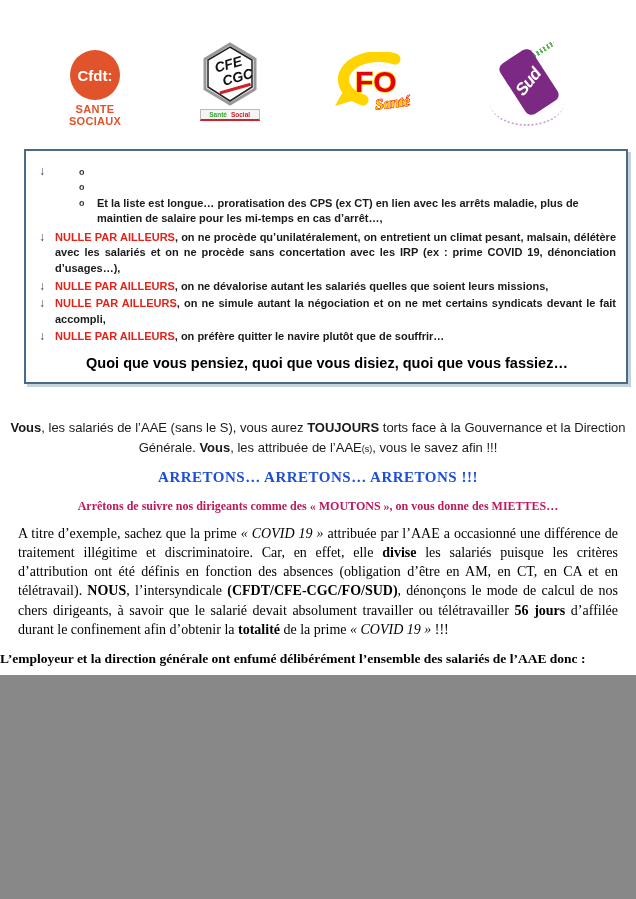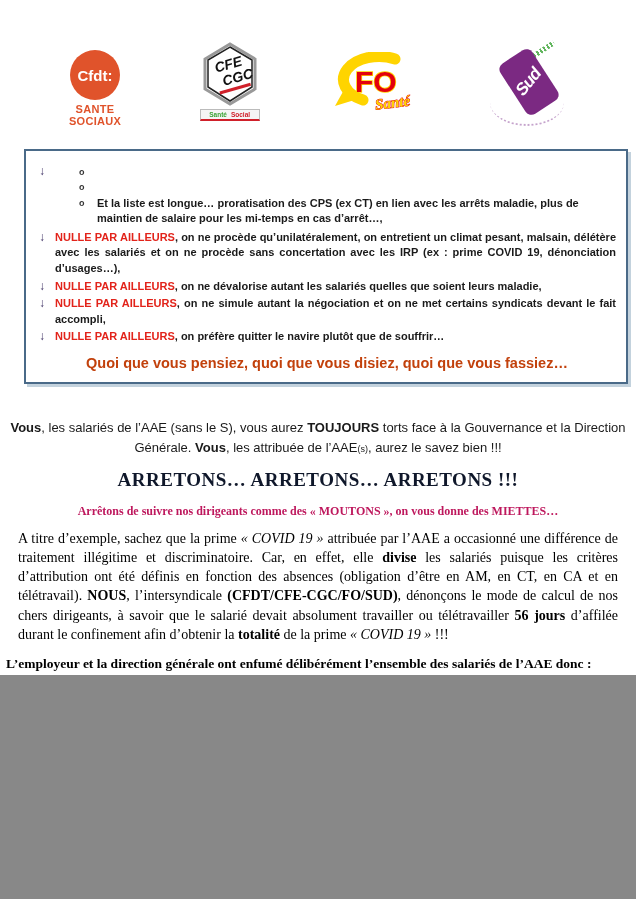--- a/index.html
+++ b/index.html
@@ -90,47 +90,47 @@
     font-size:11px;font-weight:bold;line-height:1.42;
     text-align:justify;color:#1a1a1a;padding-right:2px;
   }
   .lead{color:#e2231a;}
   .subs{list-style:none;margin:1px 0 1px;padding:0;}
   .sub{display:flex;gap:10px;margin-left:24px;}
   .sub-o{flex:0 0 8px;font-size:9px;font-weight:bold;color:#333;line-height:1.7;}
   .sub-text{font-size:11px;font-weight:bold;line-height:1.42;color:#1a1a1a;}
   .box-footer{
     margin:10px 0 3px;text-align:center;
-    font-size:14.5px;font-weight:bold;color:#c2410c;
+    font-size:14.5px;font-weight:bold;color:#000000;
   }
   
   .vous{
     margin:34px 0 0;padding:0 4px;text-align:center;
     font-size:13px;line-height:1.55;color:#1a1a1a;
   }
   .vous .small{font-size:9px;}
   .b{font-weight:bold;}
   .arretons{
     margin:11px 0 0;text-align:center;
     font-family:"Liberation Serif",serif;
-    font-size:19px;font-weight:bold;color:#0f172a;letter-spacing:.5px;
+    font-size:15px;font-weight:bold;color:#1d4ed8;letter-spacing:.5px;
   }
   .moutons{
     margin:12px 0 0;padding:0 6px;text-align:center;
     font-family:"Liberation Serif",serif;
     font-size:12px;font-weight:bold;color:#be185d;line-height:1.35;
   }
   .covid{
     margin:9px 0 0;padding:0 18px;
     font-family:"Liberation Serif",serif;
     font-size:14px;line-height:1.38;color:#000;
     text-align:justify;
   }
   .employer{
-    margin:11px 0 0;padding:0 6px;
+    margin:11px 0 0;padding:0 0;
     font-family:"Liberation Serif",serif;
     font-size:13.5px;font-weight:bold;color:#000;line-height:1.4;
     text-align:justify;
   }
   .stop{
     margin:5px 0 0;text-align:right;
     font-family:"Liberation Serif",serif;
     font-size:25px;font-weight:bold;color:#e2231a;letter-spacing:.5px;
   }
   .final{
@@ -212,21 +212,21 @@
       <li class="bullet">
         <span class="arrow">↓</span>
         <div class="bullet-body">
           <div class="bullet-text"><span class="lead">NULLE PAR AILLEURS</span><span>, on ne procède qu’unilatéralement, on entretient un climat pesant, malsain, délétère avec les salariés et on ne procède sans concertation avec les IRP (ex : prime COVID 19, dénonciation d’usages…),</span></div>
         </div>
       </li>
 
       <li class="bullet">
         <span class="arrow">↓</span>
         <div class="bullet-body">
-          <div class="bullet-text"><span class="lead">NULLE PAR AILLEURS</span><span>, on ne dévalorise autant les salariés quelles que soient leurs maladie,</span></div>
+          <div class="bullet-text"><span class="lead">NULLE PAR AILLEURS</span><span>, on ne dévalorise autant les salariés quelles que soient leurs missions,</span></div>
         </div>
       </li>
 
       <li class="bullet">
         <span class="arrow">↓</span>
         <div class="bullet-body">
           <div class="bullet-text"><span class="lead">NULLE PAR AILLEURS</span><span>, on ne simule autant la négociation et on ne met certains syndicats devant le fait accompli,</span></div>
         </div>
       </li>
 
@@ -234,21 +234,21 @@
         <span class="arrow">↓</span>
         <div class="bullet-body">
           <div class="bullet-text"><span class="lead">NULLE PAR AILLEURS</span><span>, on préfère quitter le navire plutôt que de souffrir…</span></div>
         </div>
       </li>
 
     </ul>
     <p class="box-footer">Quoi que vous pensiez, quoi que vous disiez, quoi que vous fassiez…</p>
   </section>
 
-  <p class="vous"><span class="b">Vous</span><span>, les salariés de l’AAE (sans le S), vous aurez </span><span class="b">TOUJOURS</span><span> torts face à la Gouvernance et la Direction Générale. </span><span class="b">Vous</span><span>, les attribuée de l’AAE</span><span class="small">(s)</span><span>, aurez le savez bien !!!</span></p>
+  <p class="vous"><span class="b">Vous</span><span>, les salariés de l’AAE (sans le S), vous aurez </span><span class="b">TOUJOURS</span><span> torts face à la Gouvernance et la Direction Générale. </span><span class="b">Vous</span><span>, les attribuée de l’AAE</span><span class="small">(s)</span><span>, vous le savez afin !!!</span></p>
 
   <p class="arretons">ARRETONS… ARRETONS… ARRETONS !!!</p>
 
   <h3 class="moutons">Arrêtons de suivre nos dirigeants comme des « MOUTONS », on vous donne des MIETTES…</h3>
 
   <p class="covid"><span>A titre d’exemple, sachez que la prime </span><span class="it">« COVID 19 »</span><span> attribuée par l’AAE a occasionné une différence de traitement illégitime et discriminatoire. Car, en effet, elle </span><span class="b">divise</span><span> les salariés puisque les critères d’attribution ont été définis en fonction des absences (obligation d’être en AM, en CT, en CA et en télétravail). </span><span class="b">NOUS</span><span>, l’intersyndicale </span><span class="b">(CFDT/CFE-CGC/FO/SUD)</span><span>, dénonçons le mode de calcul de nos chers dirigeants, à savoir que le salarié devait absolument travailler ou télétravailler </span><span class="b">56 jours</span><span> d’affilée durant le confinement afin d’obtenir la </span><span class="b">totalité</span><span> de la prime </span><span class="it">« COVID 19 »</span><span> !!!</span></p>
 
   <p class="employer">L’employeur et la direction générale ont enfumé délibérément l’ensemble des salariés de l’AAE donc :</p>
 
   <p class="stop">STOP…STOP…STOP…STOP… !!!</p>

